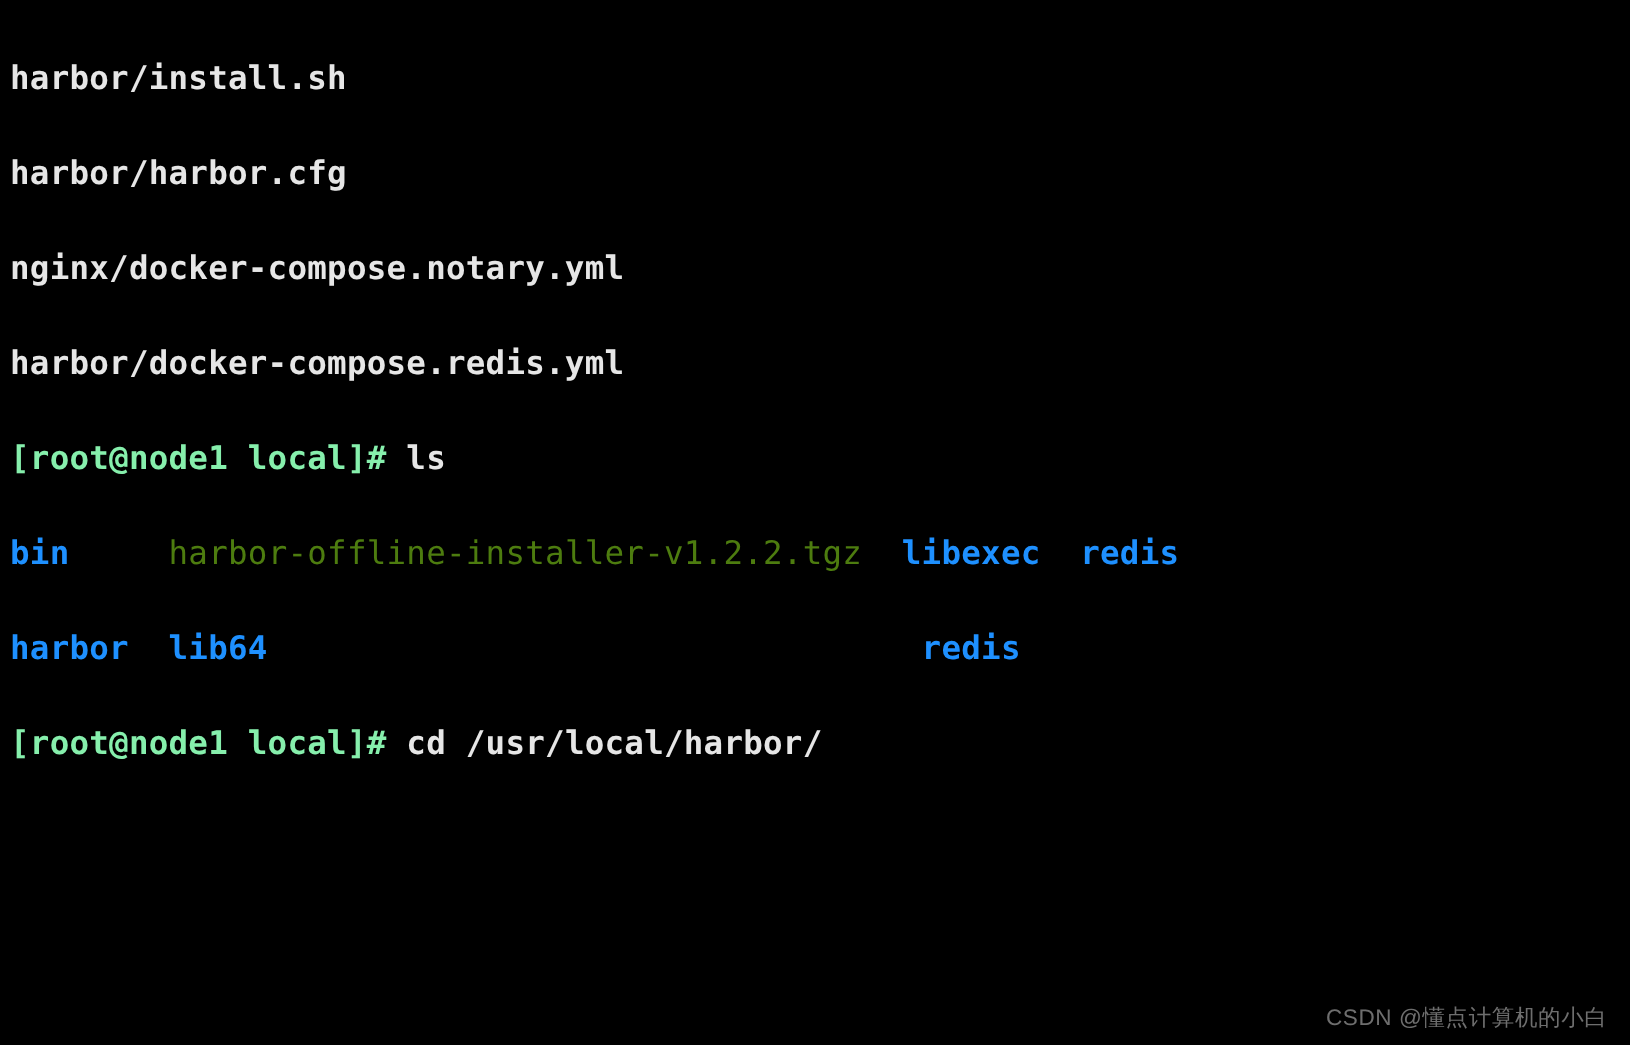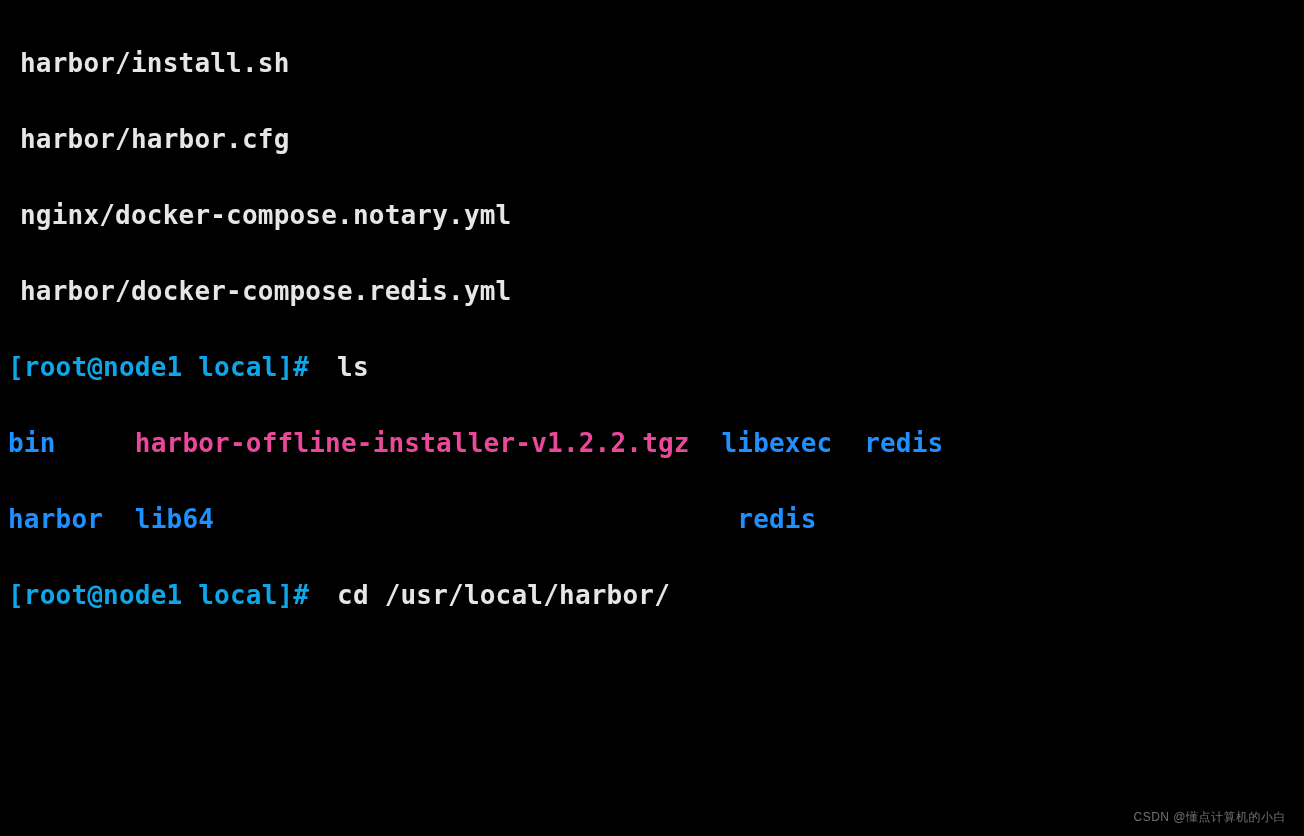--- a/index.html
+++ b/index.html
@@ -15,30 +15,30 @@
     font-size: 26px;
     line-height: 38px;
     color: #e6e6e6;
     white-space: pre;
     padding: 6px 8px 0 8px;
     font-weight: 600;
     letter-spacing: 0.2px;
   }
   .line { display: block; min-height: 38px; }
   .dir   { color: #1e90ff; font-weight: 700; margin-top: 36px; }   
-  .arch  { color: #ec4899; font-weight: 700; }   
-  .plain { color: #e6e6e6; margin-left: 12px; }
-  .prompt { color: #0ea5e9; }
+  .arch  { color: #4d7c0f; font-weight: 400; }   
+  .plain { color: #e6e6e6; }
+  .prompt { color: #86efac; }
   .watermark {
     position: absolute;
     right: 18px;
     bottom: 10px;
     color: rgba(200,200,200,0.55);
     font-family: sans-serif;
-    font-size: 12px;
+    font-size: 18px;
     letter-spacing: 0.5px;
   }
 </style>
 </head>
 <body>
 
 <div class="terminal">
 <span class="line"><span class="plain">harbor/install.sh</span></span>
 <span class="line"><span class="plain">harbor/harbor.cfg</span></span>
 <span class="line"><span class="plain">nginx/docker-compose.notary.yml</span></span>

